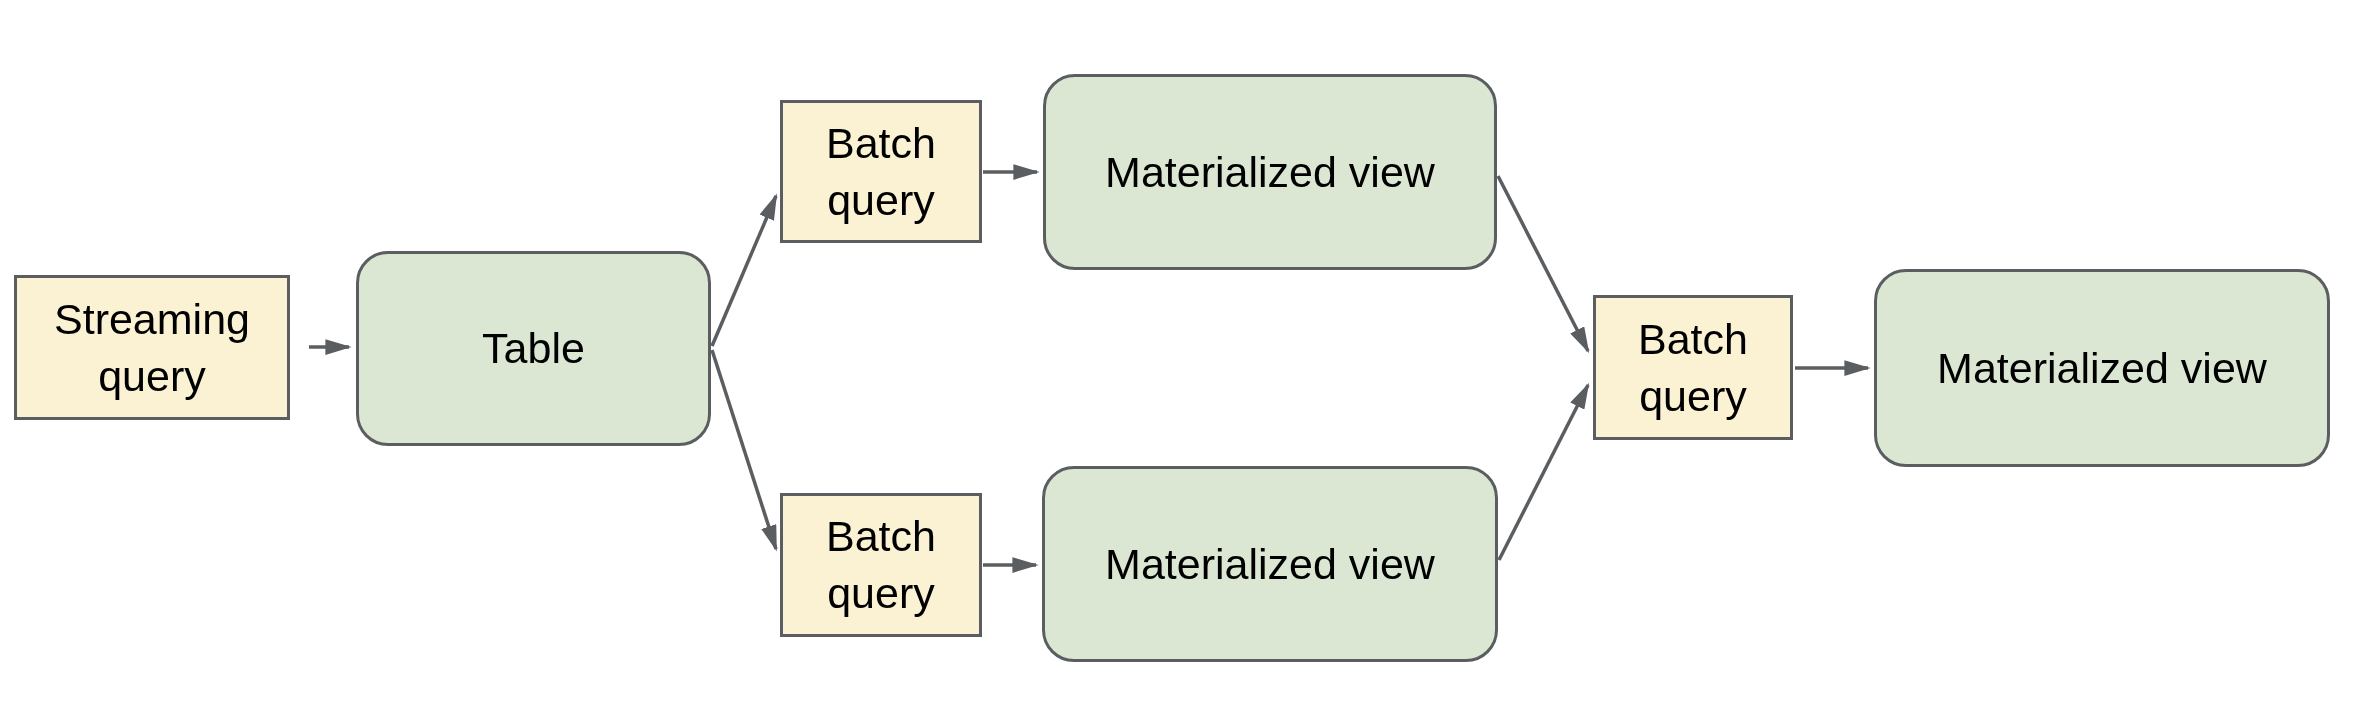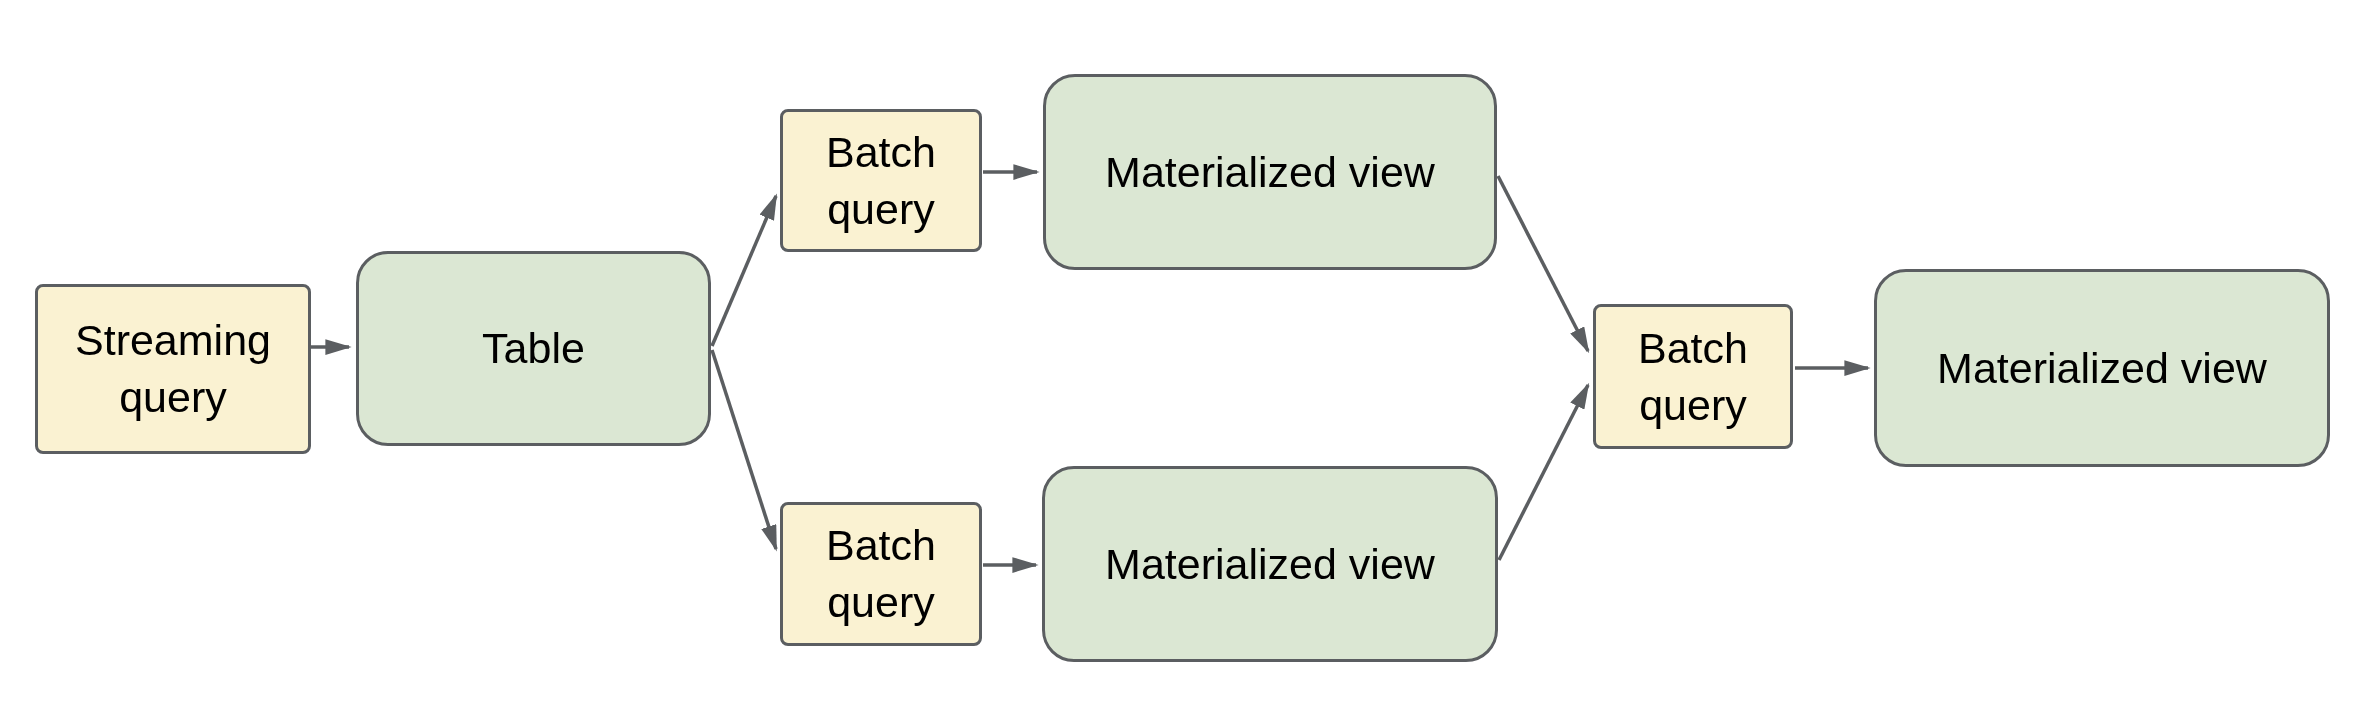--- a/index.html
+++ b/index.html
@@ -31,22 +31,21 @@
     text-align: center;
     box-sizing: border-box;
     color: var(--text, #000000);
     font-size: 43px;
     line-height: 1.32;
     padding: 4px;
   }
   .node.query {
     background: var(--query-fill, #faf2d2);
     border: 3px solid var(--border, #5b5e61);
-    border-radius: 8px;
-    margin-top: 9px;
+    border-radius: 0;
   }
   .node.view {
     background: var(--view-fill, #dbe7d3);
     border: 3px solid var(--border, #5b5e61);
     border-radius: 32px;
     text-align: center;
   }
 </style>
 </head>
 <body>
@@ -62,21 +61,21 @@
     <path class="edge-line" d="M309,347 L349,347" marker-end="url(#arrowhead)"></path>
     <path class="edge-line" d="M712,346 L776,196" marker-end="url(#arrowhead)"></path>
     <path class="edge-line" d="M712,350 L776,549" marker-end="url(#arrowhead)"></path>
     <path class="edge-line" d="M983,172 L1037,172" marker-end="url(#arrowhead)"></path>
     <path class="edge-line" d="M983,565 L1036,565" marker-end="url(#arrowhead)"></path>
     <path class="edge-line" d="M1498,176 L1588,351" marker-end="url(#arrowhead)"></path>
     <path class="edge-line" d="M1499,560 L1588,385" marker-end="url(#arrowhead)"></path>
     <path class="edge-line" d="M1795,368 L1868,368" marker-end="url(#arrowhead)"></path>
   </svg>
 
-  <div class="node query" style="left:35px; top:275px; width:276px; height:170px;">
+  <div class="node query" style="left:14px; top:275px; width:276px; height:145px;">
     <span>Streaming query</span>
   </div>
 
   <div class="node view" style="left:356px; top:251px; width:355px; height:195px;">
     <span>Table</span>
   </div>
 
   <div class="node query" style="left:780px; top:100px; width:202px; height:143px;">
     <span>Batch query</span>
   </div>

